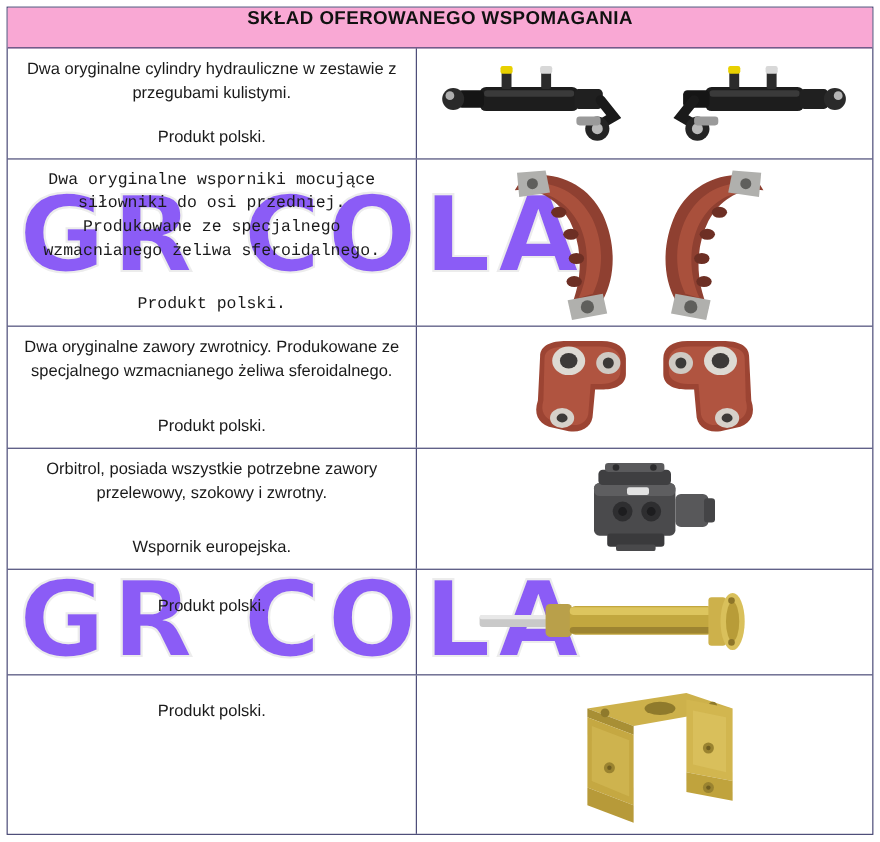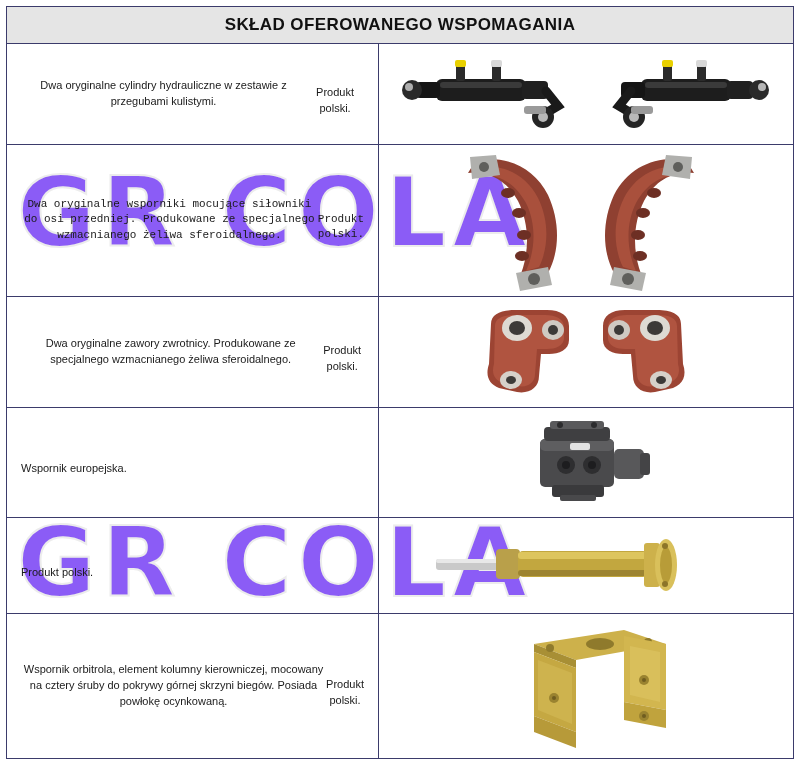--- a/index.html
+++ b/index.html
@@ -54,49 +54,49 @@
   }
   .wm1 { left: 10px; top: 150px; }
   .wm2 { left: 10px; top: 500px; }
 
   .header {
     position: relative;
     z-index: 2;
     height: 36px;
     border-bottom: 1px solid #3b3b6b;
     display: flex;
-    align-items: center;
+    align-items: flex-start;
     justify-content: center;
-    background: #e5e5e5;
+    background: #f9a8d4;
   }
   .header-title {
     font-size: 17px;
     font-weight: bold;
     color: #111111;
     letter-spacing: 0.4px;
   }
   .row {
     position: relative;
     z-index: 2;
     display: flex;
     border-bottom: 1px solid #3b3b6b;
     box-sizing: border-box;
   }
   .row:last-child { border-bottom: none; }
   .cell-text {
     width: 372px;
     box-sizing: border-box;
     border-right: 1px solid #3b3b6b;
     display: flex;
-    flex-direction: row;
+    flex-direction: column;
     align-items: center;
-    justify-content: flex-start;
+    justify-content: space-between;
     padding: 8px 14px;
     text-align: center;
-    font-size: 11px;
+    font-size: 15px;
     color: #1a1a1a;
     line-height: 1.45;
     background: transparent;
   }
   .cell-text .desc { margin: 0; }
   .cell-text .origin { margin: 14px 0 0 0; }
   .cell-img {
     flex: 1;
     position: relative;
     display: flex;
@@ -251,20 +251,21 @@
               <ellipse cx="30" cy="74" rx="11" ry="9" fill="#d6d1ca"></ellipse>
               <ellipse cx="30" cy="74" rx="5" ry="4" fill="#3c3a38"></ellipse>
             </g>
           </g>
         </svg>
       </div>
     </div>
 
     <div class="row r3">
       <div class="cell-text">
+        <p class="desc">Orbitrol, posiada wszystkie potrzebne zawory przelewowy, szokowy i zwrotny.</p>
         <p class="origin">Wspornik europejska.</p>
       </div>
       <div class="cell-img">
         <svg width="400" height="106" viewBox="0 0 400 106">
           <g transform="translate(140,10)">
             <rect x="14" y="20" width="74" height="48" rx="5" fill="#4a4a4c"></rect>
             <rect x="14" y="20" width="74" height="12" rx="5" fill="#5e5e60"></rect>
             <rect x="18" y="8" width="66" height="14" rx="4" fill="#3f3f41"></rect>
             <rect x="24" y="2" width="54" height="8" rx="3" fill="#5a5a5c"></rect>
             <circle cx="34" cy="6" r="3" fill="#2c2c2e"></circle>
@@ -301,21 +302,20 @@
             <ellipse cx="240" cy="28" rx="6" ry="18" fill="#b89c38"></ellipse>
             <circle cx="239" cy="9" r="3" fill="#8d7529"></circle>
             <circle cx="239" cy="47" r="3" fill="#8d7529"></circle>
           </g>
         </svg>
       </div>
     </div>
 
     <div class="row r5">
       <div class="cell-text">
-        <p class="desc">Wspornik orbitrola, element kolumny kierowniczej, mocowany na cztery śruby do pokrywy górnej skrzyni biegów. Posiada powłokę ocynkowaną.</p>
         <p class="origin">Produkt polski.</p>
       </div>
       <div class="cell-img">
         <svg width="400" height="140" viewBox="0 0 400 140">
           <g transform="translate(130,8)">
 
             <path d="M18 20 L108 6 L150 20 L60 36 Z" fill="#cdb14b"></path>
             <path d="M18 20 L60 36 L60 44 L18 28 Z" fill="#a88f35"></path>
             <ellipse cx="84" cy="20" rx="14" ry="6" fill="#8f7a2c"></ellipse>
             <circle cx="34" cy="24" r="4" fill="#8f7a2c"></circle>

